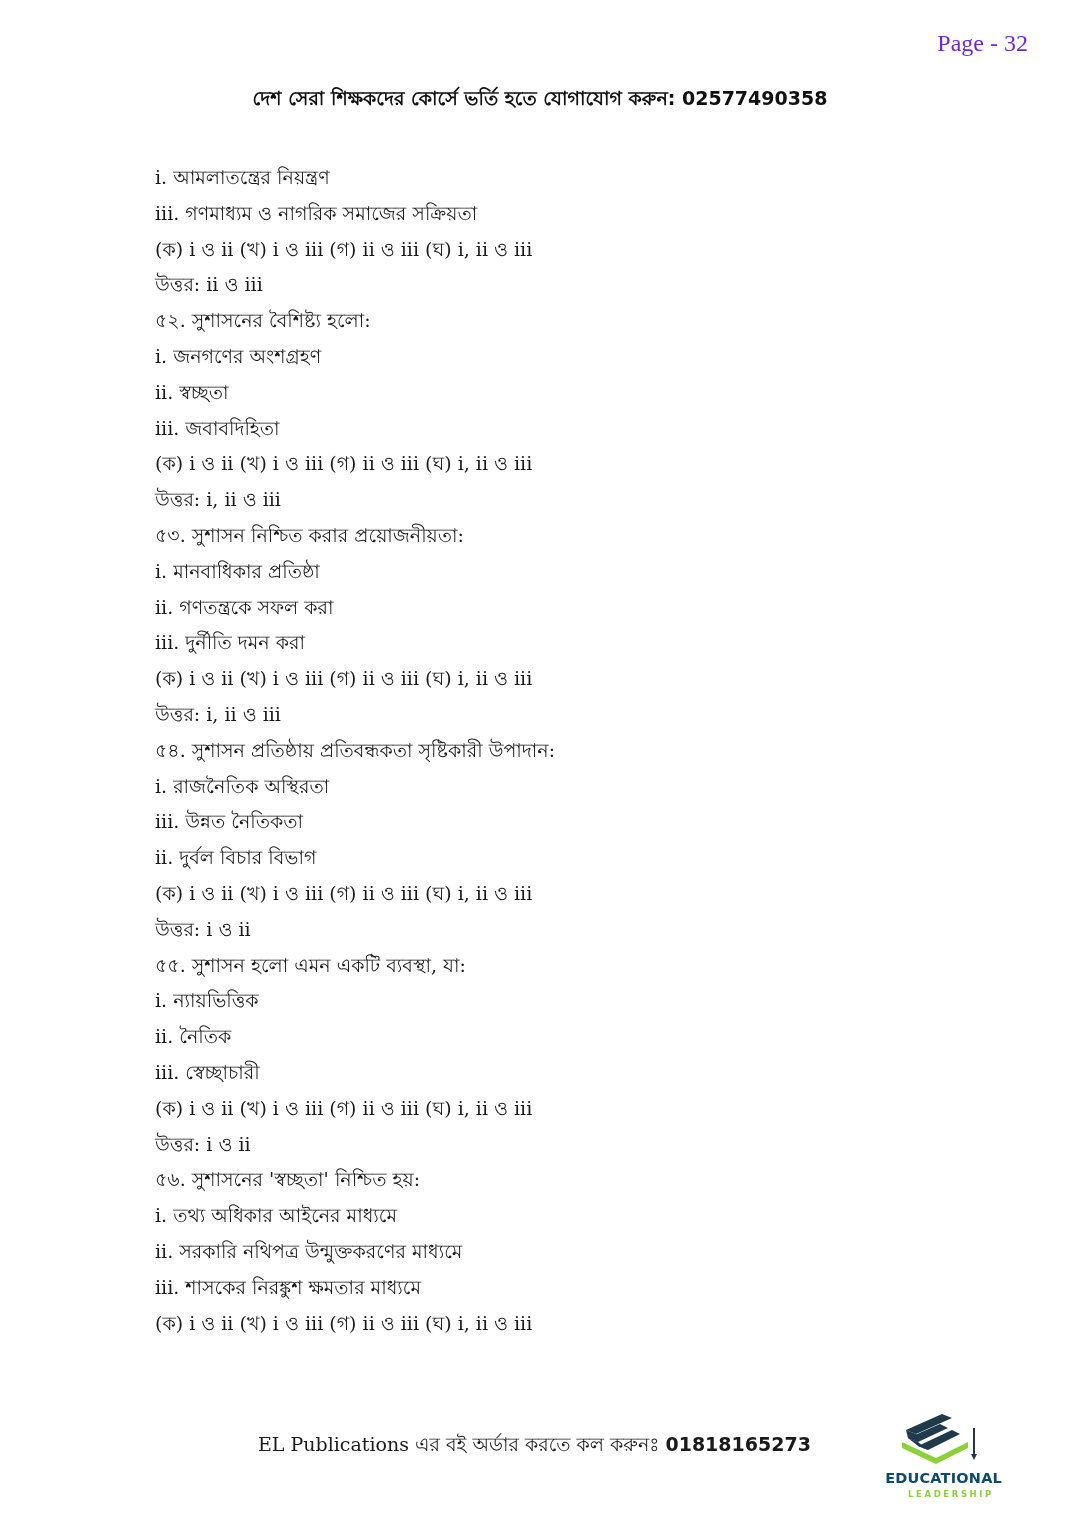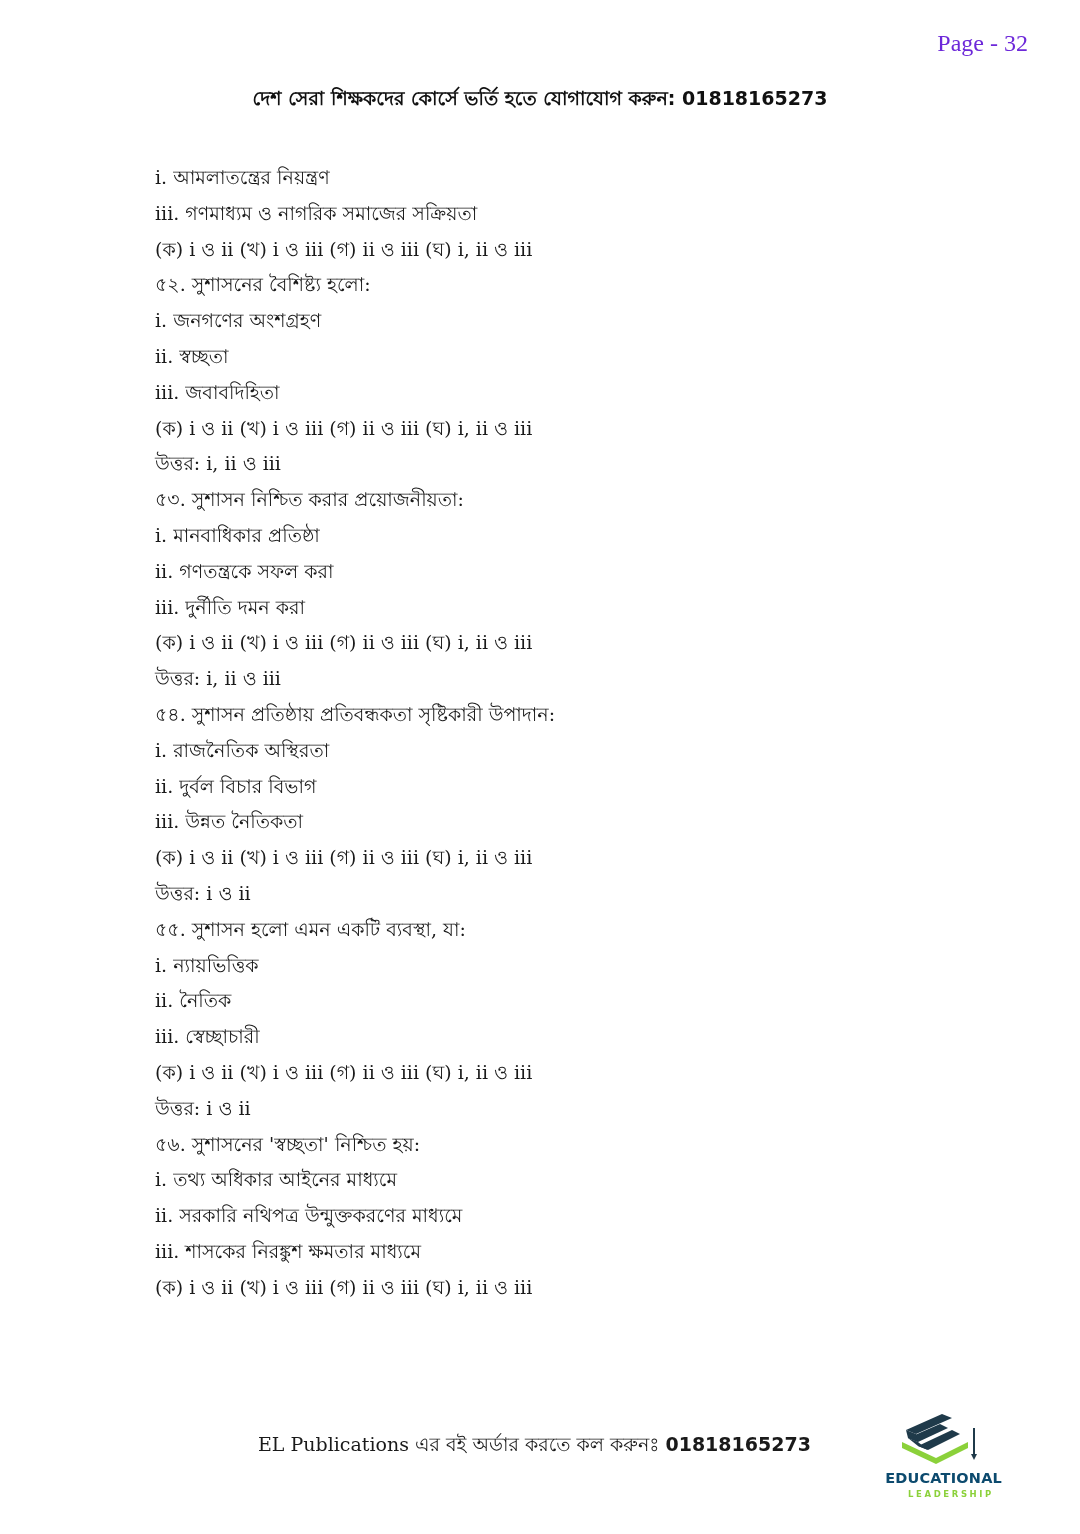--- a/index.html
+++ b/index.html
@@ -18,42 +18,43 @@
                 font-family:"DejaVu Sans",sans-serif; font-weight:bold; font-size:14.5px;
                 color:#0c4a6e; letter-spacing:0.2px; }
   .logo-word2 { position:absolute; left:11px; top:81px; width:124px; text-align:center;
                 font-family:"DejaVu Sans",sans-serif; font-weight:bold; font-size:8.5px;
                 color:#8bd13a; letter-spacing:2.6px; }
 </style>
 </head>
 <body>
 
 <div class="page-num">Page - 32</div>
-<div class="banner">দেশ সেরা শিক্ষকদের কোর্সে ভর্তি হতে যোগাযোগ করুন: 01818165273</div>
+<div class="banner">দেশ সেরা শিক্ষকদের কোর্সে ভর্তি হতে যোগাযোগ করুন: 02577490358</div>
 
 <div class="content">
   <div class="line">i. আমলাতন্ত্রের নিয়ন্ত্রণ</div>
   <div class="line">iii. গণমাধ্যম ও নাগরিক সমাজের সক্রিয়তা</div>
   <div class="line">(ক) i ও ii (খ) i ও iii (গ) ii ও iii (ঘ) i, ii ও iii</div>
+  <div class="line">উত্তর: ii ও iii</div>
   <div class="line">৫২. সুশাসনের বৈশিষ্ট্য হলো:</div>
   <div class="line">i. জনগণের অংশগ্রহণ</div>
   <div class="line">ii. স্বচ্ছতা</div>
   <div class="line">iii. জবাবদিহিতা</div>
   <div class="line">(ক) i ও ii (খ) i ও iii (গ) ii ও iii (ঘ) i, ii ও iii</div>
   <div class="line">উত্তর: i, ii ও iii</div>
   <div class="line">৫৩. সুশাসন নিশ্চিত করার প্রয়োজনীয়তা:</div>
   <div class="line">i. মানবাধিকার প্রতিষ্ঠা</div>
   <div class="line">ii. গণতন্ত্রকে সফল করা</div>
   <div class="line">iii. দুর্নীতি দমন করা</div>
   <div class="line">(ক) i ও ii (খ) i ও iii (গ) ii ও iii (ঘ) i, ii ও iii</div>
   <div class="line">উত্তর: i, ii ও iii</div>
   <div class="line">৫৪. সুশাসন প্রতিষ্ঠায় প্রতিবন্ধকতা সৃষ্টিকারী উপাদান:</div>
   <div class="line">i. রাজনৈতিক অস্থিরতা</div>
+  <div class="line">iii. উন্নত নৈতিকতা</div>
   <div class="line">ii. দুর্বল বিচার বিভাগ</div>
-  <div class="line">iii. উন্নত নৈতিকতা</div>
   <div class="line">(ক) i ও ii (খ) i ও iii (গ) ii ও iii (ঘ) i, ii ও iii</div>
   <div class="line">উত্তর: i ও ii</div>
   <div class="line">৫৫. সুশাসন হলো এমন একটি ব্যবস্থা, যা:</div>
   <div class="line">i. ন্যায়ভিত্তিক</div>
   <div class="line">ii. নৈতিক</div>
   <div class="line">iii. স্বেচ্ছাচারী</div>
   <div class="line">(ক) i ও ii (খ) i ও iii (গ) ii ও iii (ঘ) i, ii ও iii</div>
   <div class="line">উত্তর: i ও ii</div>
   <div class="line">৫৬. সুশাসনের 'স্বচ্ছতা' নিশ্চিত হয়:</div>
   <div class="line">i. তথ্য অধিকার আইনের মাধ্যমে</div>

